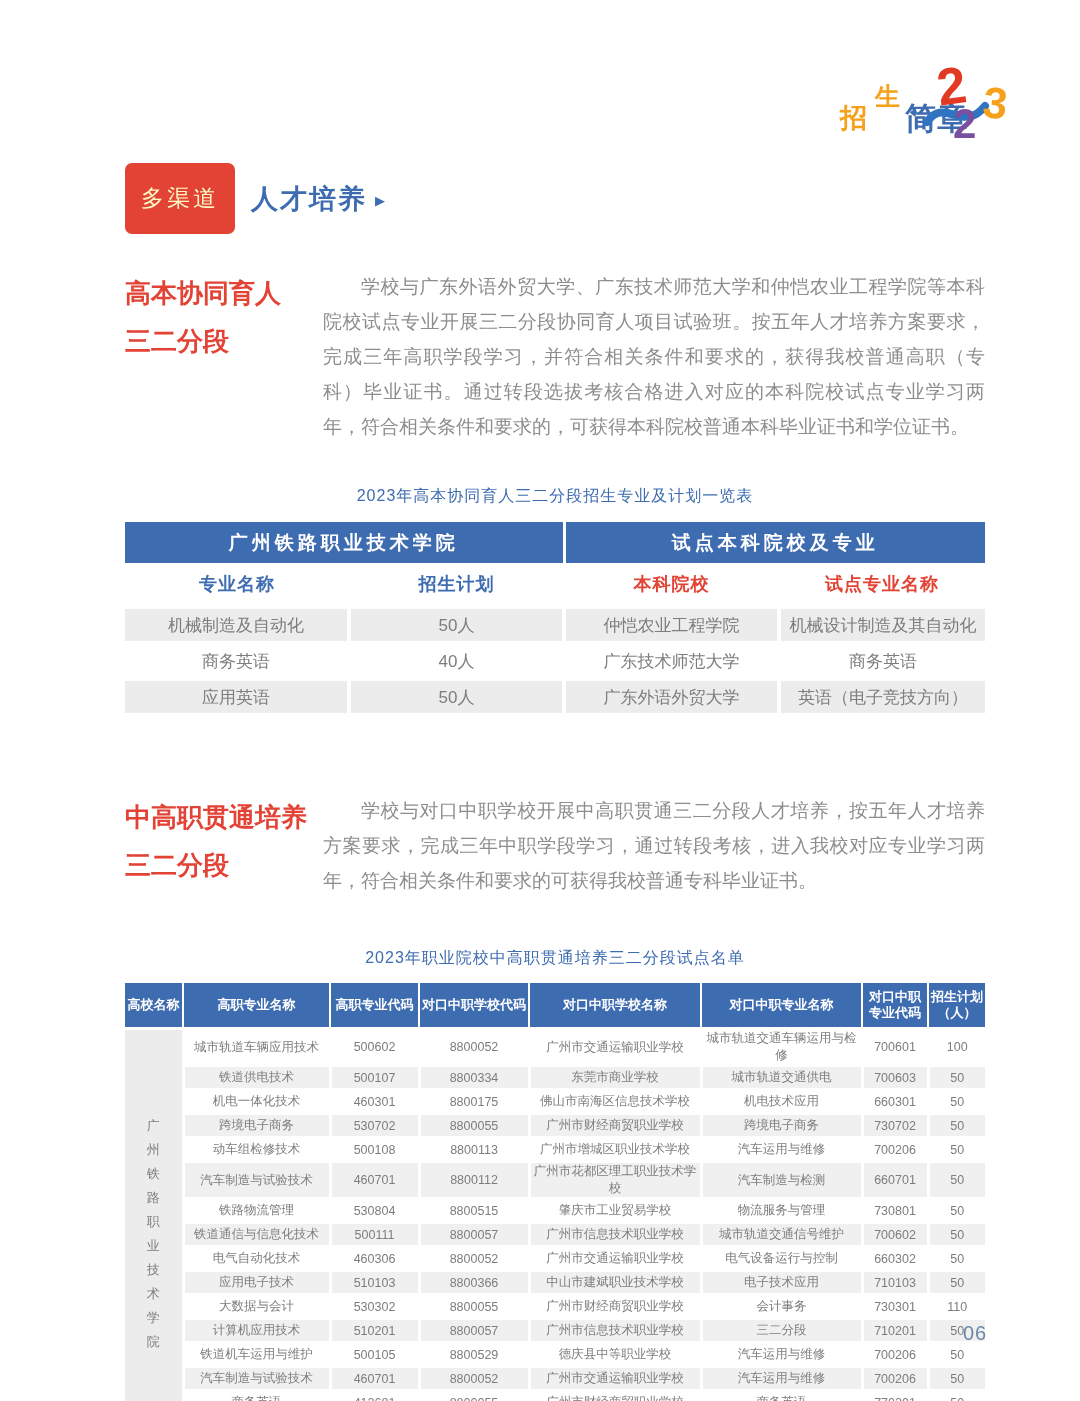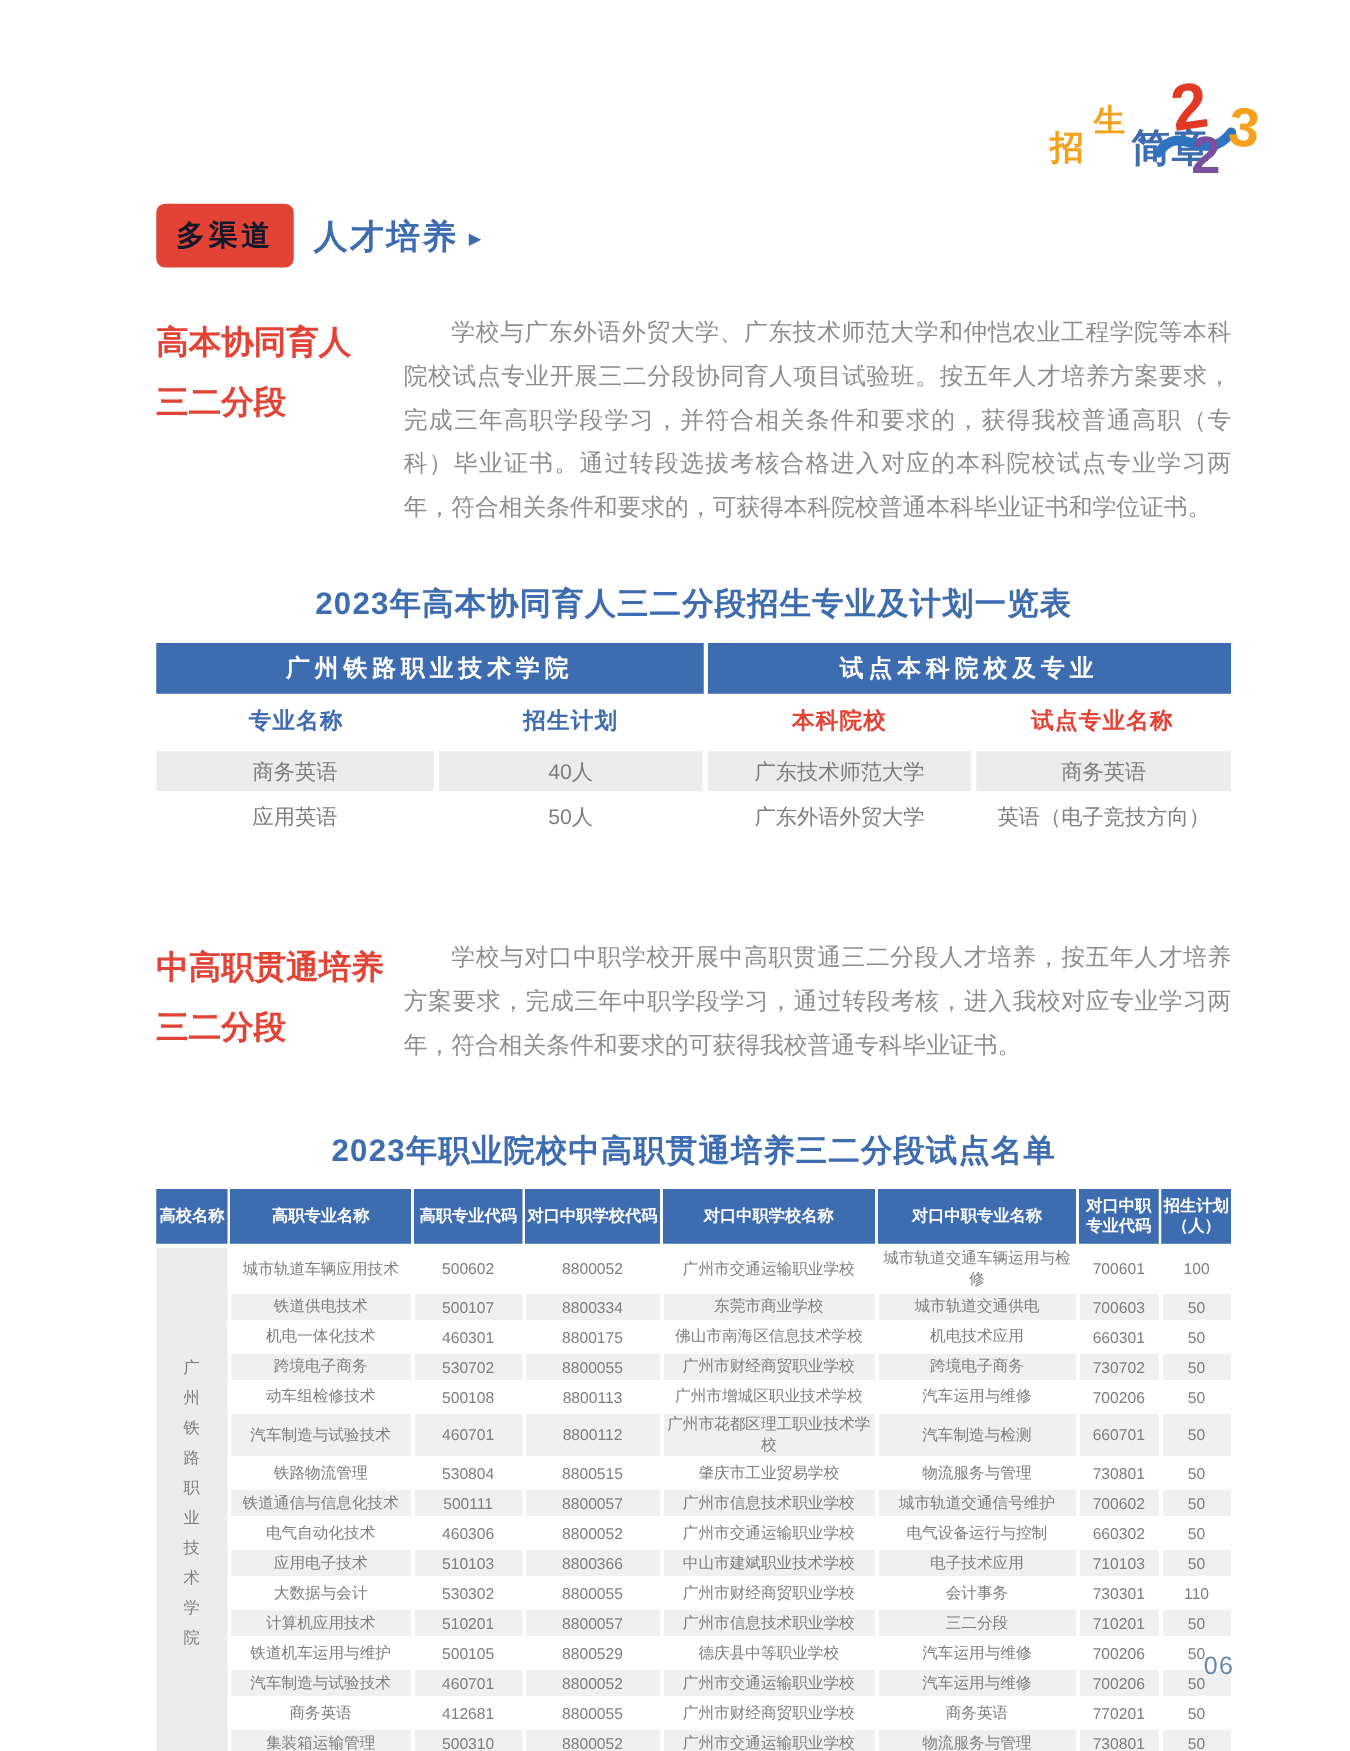--- a/index.html
+++ b/index.html
@@ -17,34 +17,34 @@
   .logo .zhao{position:absolute;left:5px;top:38px;font-size:27px;font-weight:bold;color:var(--orange);}
   .logo .sheng{position:absolute;left:40px;top:18px;font-size:25px;font-weight:bold;color:var(--orange);}
   .logo .jz{position:absolute;left:70px;top:36px;font-size:31px;font-weight:bold;color:var(--blue);letter-spacing:1px;}
   .logo .d1{position:absolute;left:102px;top:-6px;font-size:52px;font-weight:bold;color:#e23a22;transform:rotate(-8deg);}
   .logo .d3{position:absolute;left:148px;top:16px;font-size:44px;font-weight:bold;color:var(--orange);transform:rotate(6deg);}
   .logo .d2b{position:absolute;left:118px;top:38px;font-size:42px;font-weight:bold;color:#7b4fa0;}
   .logo svg{position:absolute;left:88px;top:30px;}
 
   
   .badge-row{display:flex;align-items:center;margin:0;padding-top:163px;}
-  .badge{background:var(--red);color:#0f172a;font-size:23px;font-weight:bold;
-         padding:10px 16px;border-radius:7px;letter-spacing:3px;}
+  .badge{background:var(--red);color:#fef9c3;font-size:23px;font-weight:normal;
+         padding:20px 16px;border-radius:7px;letter-spacing:3px;}
   .badge-title{color:var(--blue);font-size:27px;font-weight:bold;margin-left:16px;letter-spacing:2px;}
   .badge-arrow{color:var(--blue);font-size:13px;margin-left:8px;margin-top:4px;}
 
   
   .section{display:flex;align-items:flex-start;}
   .sec1{margin-top:35px;}
   .sec2{margin-top:80px;}
   .sec-heading{width:198px;flex:none;color:var(--red);font-size:26px;font-weight:bold;line-height:48px;}
   .sec-para{flex:1;color:#8d8d8d;font-size:19px;line-height:35px;text-align:justify;text-indent:2em;}
 
   
-  .tbl-title{color:var(--blue);font-size:25px;font-weight:bold;text-align:center;letter-spacing:1px;}
+  .tbl-title{color:var(--blue);font-size:16px;font-weight:normal;text-align:center;letter-spacing:1px;}
   table{border-collapse:collapse;width:860px;table-layout:fixed;}
   td,th{overflow:hidden;}
 
   
   .t1-title{margin-top:42px;}
   .t1{margin-top:15px;}
   .t1 thead tr.grp th{background:var(--blue);color:#fff;font-size:19px;font-weight:bold;
       height:39px;letter-spacing:4px;border-left:3px solid #fff;}
   .t1 thead tr.grp th:first-child{border-left:none;}
   .t1 thead tr.sub th{background:#fff;height:40px;font-size:18px;font-weight:bold;letter-spacing:1px;}
@@ -118,20 +118,26 @@
           <th colspan="2">试点本科院校及专业</th>
         </tr>
         <tr class="sub">
             <th>专业名称</th>
             <th>招生计划</th>
             <th>本科院校</th>
             <th>试点专业名称</th>
           </tr>
       </thead>
       <tbody>
+          <tr>
+            <td>机械制造及自动化</td>
+            <td>50人</td>
+            <td>仲恺农业工程学院</td>
+            <td>机械设计制造及其自动化</td>
+          </tr>
           <tr>
             <td>商务英语</td>
             <td>40人</td>
             <td>广东技术师范大学</td>
             <td>商务英语</td>
           </tr>
           <tr>
             <td>应用英语</td>
             <td>50人</td>
             <td>广东外语外贸大学</td>

